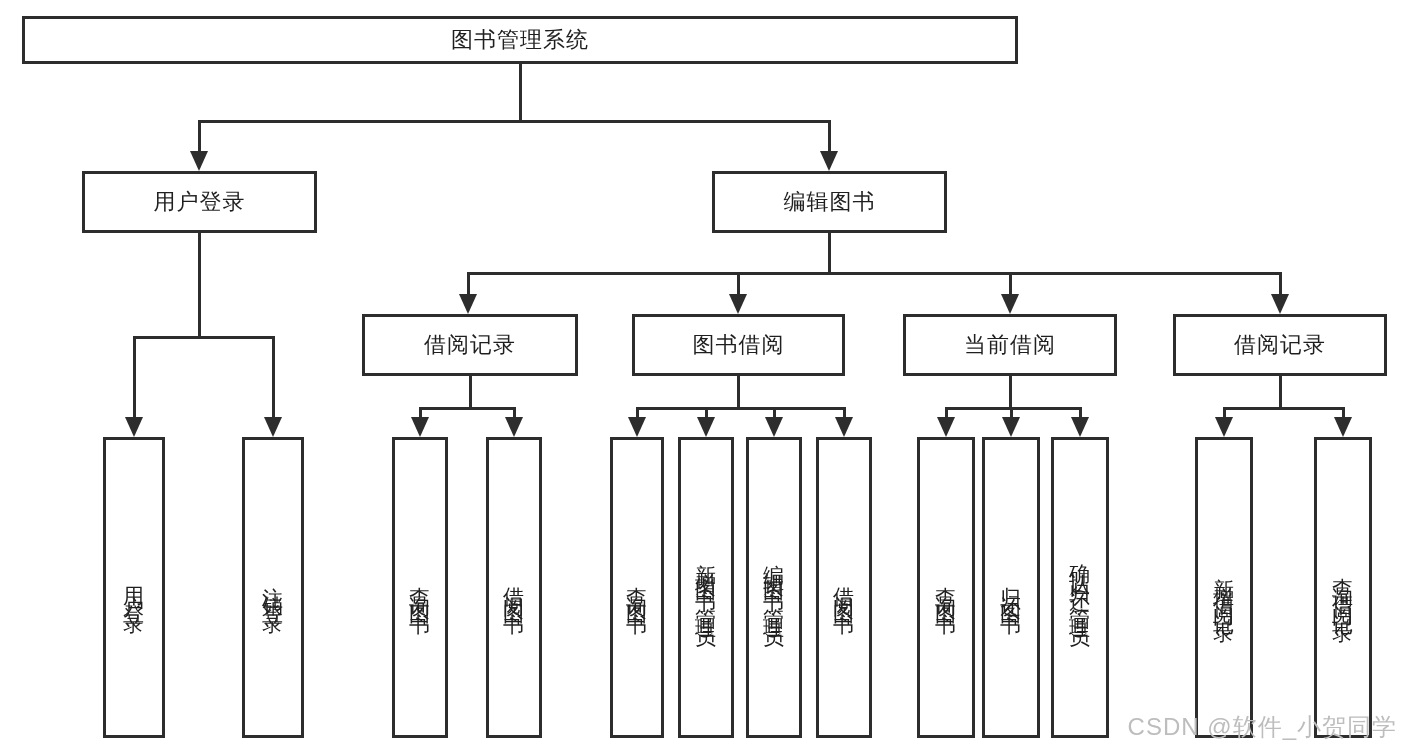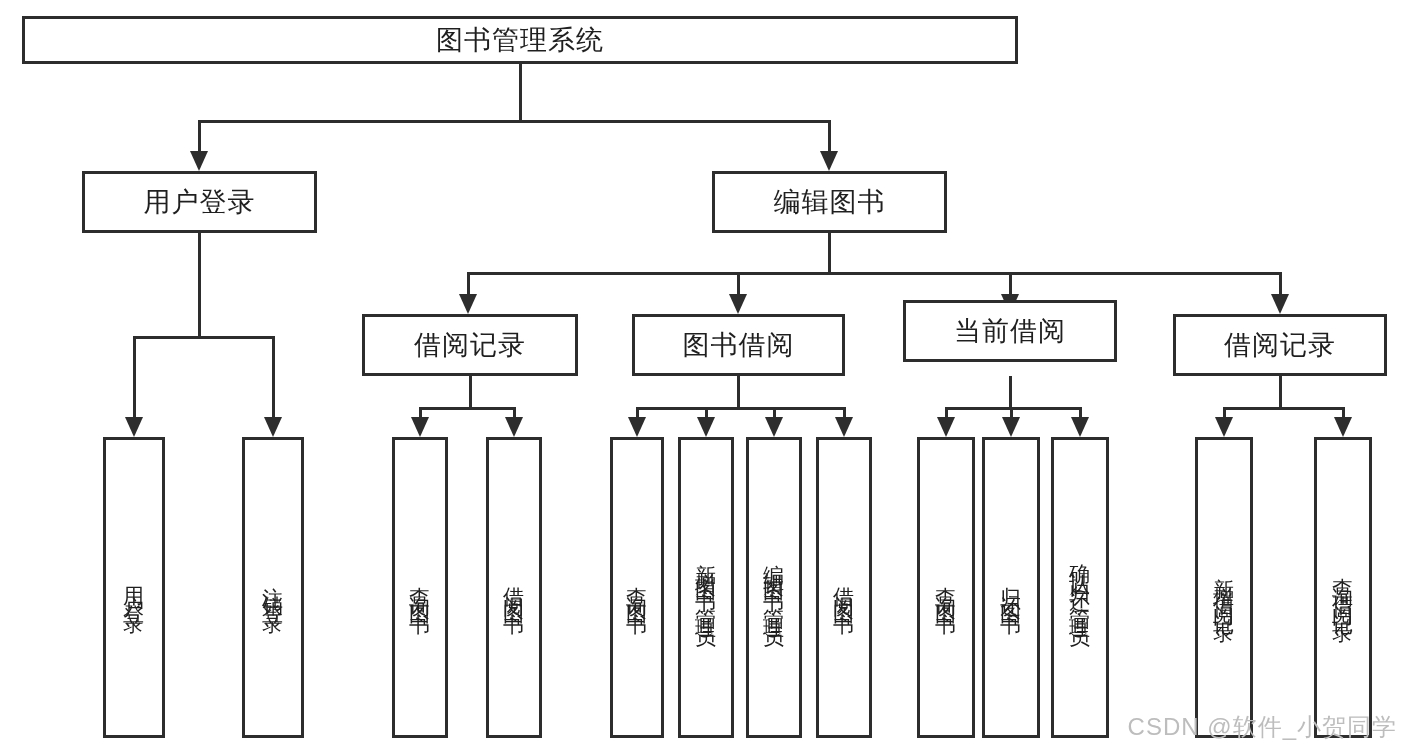--- a/index.html
+++ b/index.html
@@ -12,21 +12,21 @@
   }
   .node{
     position:absolute;
     box-sizing:border-box;
     border:3px solid #2d2d2d;
     background:#ffffff;
     color:#1f1f1f;
     display:flex;
     align-items:center;
     justify-content:center;
-    font-size:27px;
+    font-size:22px;
     letter-spacing:1px;
     text-align:center;
   }
   .leaf{
     writing-mode:vertical-rl;
     text-orientation:mixed;
     letter-spacing:9px;
     line-height:1;
     font-size:21px;
   }
@@ -90,21 +90,21 @@
   <div class="arrow" style="left:1001px;top:294px;"></div>
   <div class="vline" style="left:1278.5px;top:272px;height:22px;"></div>
   <div class="arrow" style="left:1271px;top:294px;"></div>
 
   <div class="node" style="left:362px;top:314px;width:216px;height:62px;">
     <span>借阅记录</span>
   </div>
   <div class="node" style="left:632px;top:314px;width:213px;height:62px;">
     <span>图书借阅</span>
   </div>
-  <div class="node" style="left:903px;top:300px;width:214px;height:62px;align-items:center;">
+  <div class="node" style="left:903px;top:314px;width:214px;height:62px;align-items:center;">
     <span>当前借阅</span>
   </div>
   <div class="node" style="left:1173px;top:314px;width:214px;height:62px;">
     <span>借阅记录</span>
   </div>
 
   <div class="vline" style="left:468.5px;top:376px;height:31px;"></div>
   <div class="hline" style="left:418.5px;top:407px;width:97px;"></div>
   <div class="vline" style="left:418.5px;top:407px;height:10px;"></div>
   <div class="arrow" style="left:411px;top:417px;"></div>

